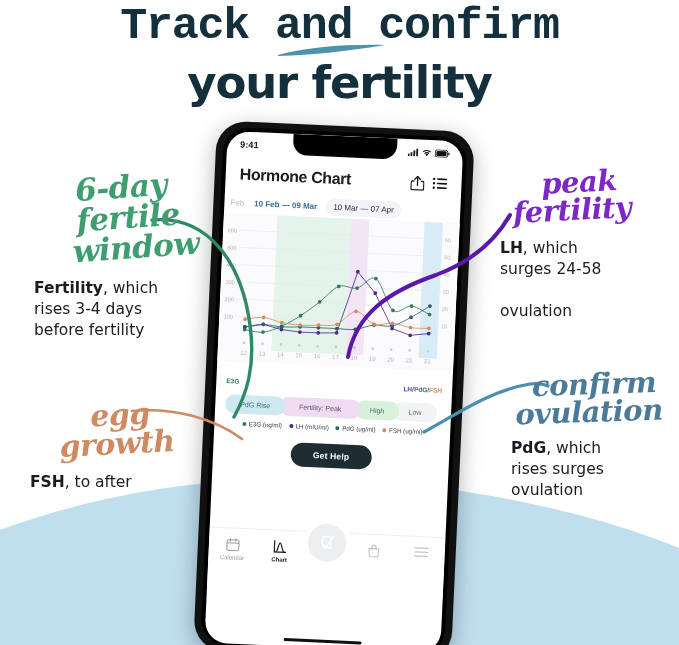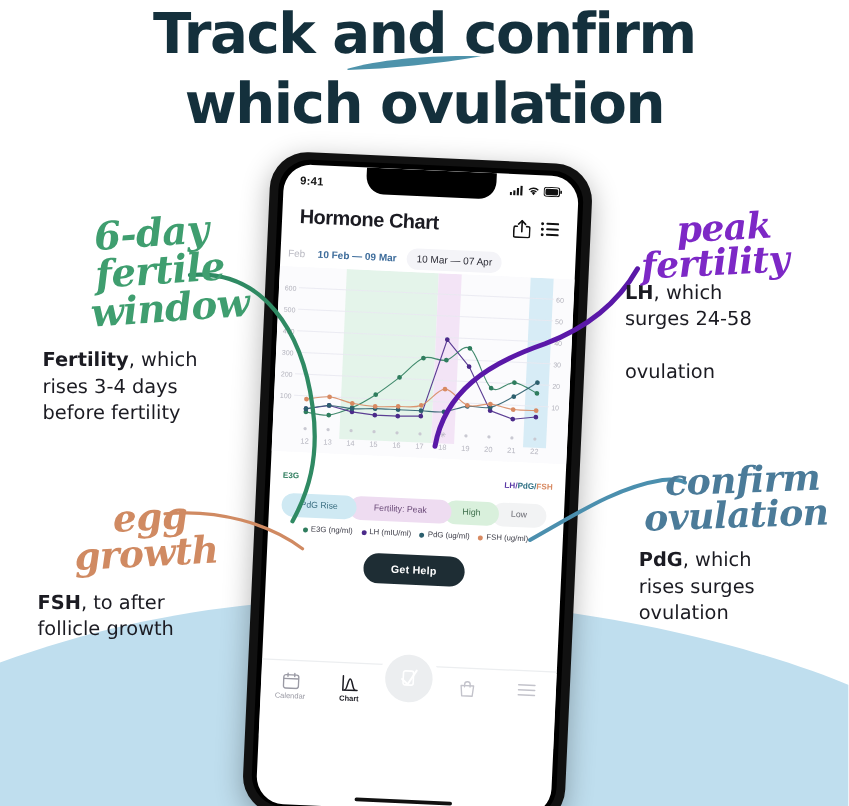--- a/index.html
+++ b/index.html
@@ -158,40 +158,40 @@
   .ann-green { left:26px; top:172px; width:190px; text-align:center;}
   .ann-green .script{ color:#3f9e6f; font-size:31px; line-height:30px; letter-spacing:-.5px; transform:rotate(-4deg); display:block;}
   .ann-green .body{ text-align:left; margin-top:16px; margin-left:8px;}
 
   .ann-orange { left:22px; top:400px; width:196px; }
   .ann-orange .script{ color:#d08a62; font-size:30px; line-height:29px; letter-spacing:-.5px; display:block; text-align:center; transform:rotate(-3deg);}
   .ann-orange .body{ margin-top:14px; margin-left:8px;}
 
   .ann-purple { left:494px; top:168px; width:170px;}
   .ann-purple .script{ color:#7d28c6; font-size:29px; line-height:28px; letter-spacing:-.5px; display:block; text-align:center; transform:rotate(-3deg);}
-  .ann-purple .body{ margin-left:6px;}
+  .ann-purple .body{ margin-top:14px; margin-left:6px;}
 
   .ann-blue { left:505px; top:370px; width:178px;}
   .ann-blue .script{ color:#4b7b99; font-size:29px; line-height:28px; letter-spacing:-.5px; display:block; text-align:center; transform:rotate(-2deg);}
   .ann-blue .body{ margin-top:12px; margin-left:6px;}
 
   .connector{ position:absolute; z-index:5; pointer-events:none;}
 </style>
 </head>
 <body>
 
 <div id="root">
 
   <svg class="wave" width="679" height="175" viewBox="0 0 679 175">
     <path id="wave-path" d="M0,60 C150,5 300,0 440,18 C560,34 640,62 679,78 L679,175 L0,175 Z" fill="#bfdeee"></path>
   </svg>
 
   <div class="headline">
-    <span class="l1" style="color: rgb(20, 48, 60);">Track and confirm</span>
-    <span class="l2" style="color: rgb(20, 48, 60);">which ovulation</span>
+    <span class="l1" style="color: rgb(20, 48, 60); font-family: Liberation Mono, monospace;">Track and confirm</span>
+    <span class="l2" style="color: rgb(20, 48, 60);">your fertility</span>
   </div>
   <svg class="underline-swoosh" width="112" height="16" viewBox="0 0 112 16">
     <path id="swoosh-path" d="M2,13 C30,5 72,2 109,3 C74,9 36,13 2,14 Z" fill="#4e93ab"></path>
   </svg>
 
   <svg class="connector" style="left:150px; top:195px;" width="130" height="230" viewBox="0 0 130 230">
     <path d="M2,25 C60,20 92,70 100,130 C106,172 96,200 84,222" fill="none" stroke="#2f8a63" stroke-width="3.4" stroke-linecap="round"></path>
   </svg>
   <svg class="connector" style="left:130px; top:405px;" width="115" height="50" viewBox="0 0 115 50">
     <path d="M2,6 C45,2 85,14 112,34" fill="none" stroke="#d08a62" stroke-width="2.6" stroke-linecap="round"></path>
@@ -444,21 +444,20 @@
       <span>rises 3-4 days</span><br>
       <span>before fertility</span>
     </div>
   </div>
 
   <div class="ann ann-orange">
     <span class="script" style="color: rgb(208, 138, 98);">egg</span>
     <span class="script" style="margin-left: -6px; color: rgb(208, 138, 98);">growth</span>
     <div class="body">
       <b>FSH</b><span>, to after</span><br>
-      <span>follicle growth</span>
     </div>
   </div>
 
   <div class="ann ann-purple">
     <span class="script" style="color: rgb(125, 40, 198);">peak</span>
     <span class="script" style="margin-left: -14px; color: rgb(125, 40, 198);">fertility</span>
     <div class="body">
       <b>LH</b><span>, which</span><br>
       <span>surges 24-58</span><br>
       <br>

